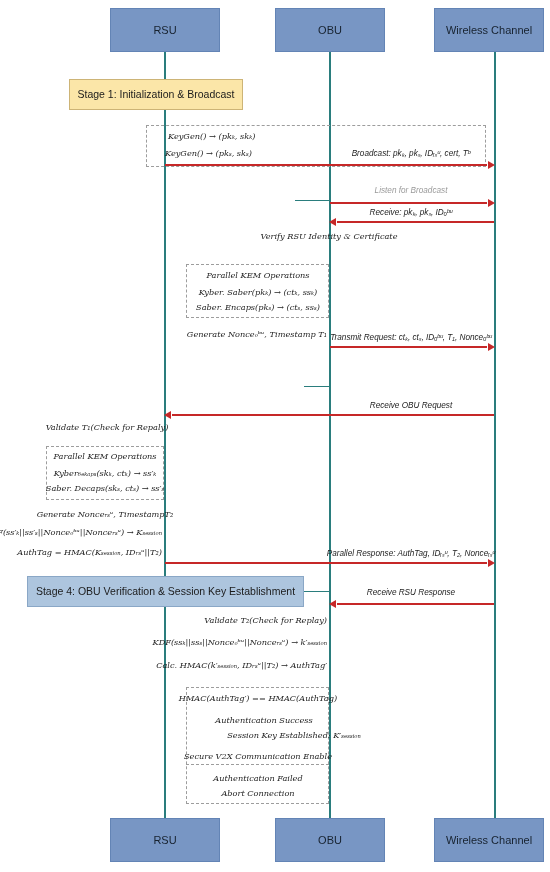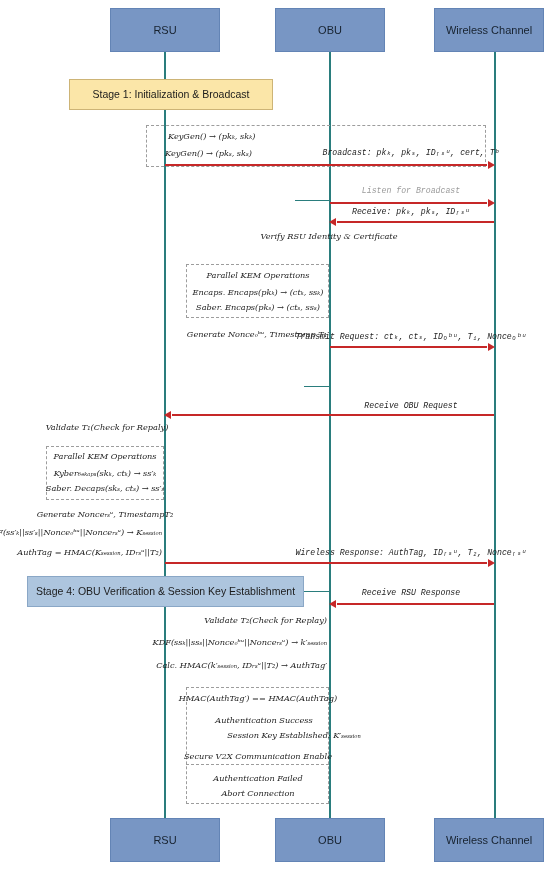--- a/index.html
+++ b/index.html
@@ -103,21 +103,21 @@
     transform: translate(100%, -50%);
     border-left: 7px solid #c62828;
   }
   .msg.to-left::after {
     left: -1px;
     transform: translate(-100%, -50%);
     border-right: 7px solid #c62828;
   }
   .msg-label {
     position: absolute;
-    font-family: Liberation Mono, monospace;
+    font-family: Liberation Sans, sans-serif;
     font-style: italic;
     font-size: 8.2px;
     color: #1d1d1d;
     white-space: nowrap;
     transform: translateX(-50%);
   }
   .msg-label.muted { color: #9a9a9a; }
 </style>
 </head>
 <body>
@@ -141,45 +141,45 @@
   <div class="actor-box" style="left:110px; top:818px; width:110px; height:44px;">
     <span>RSU</span>
   </div>
   <div class="actor-box" style="left:275px; top:818px; width:110px; height:44px;">
     <span>OBU</span>
   </div>
   <div class="actor-box" style="left:434px; top:818px; width:110px; height:44px;">
     <span>Wireless Channel</span>
   </div>
 
-  <div class="stage-box stage-1" style="left:69px; top:79px; width:204px; height:31px;">
+  <div class="stage-box stage-1" style="left:69px; top:79px; width:174px; height:31px;">
     <span>Stage 1: Initialization &amp; Broadcast</span>
   </div>
 
   <div class="frame" style="left:146px; top:125px; width:340px; height:42px;"></div>
 
   <div class="note" style="left:168px; top:132px;">KeyGen() → (pkₖ, skₖ)</div>
   <div class="note" style="left:165px; top:149px;">KeyGen() → (pkₛ, skₛ)</div>
 
   <div class="msg-label" style="left:411px; top:147px;">Broadcast: pkₖ, pkₛ, IDᵣₛᵘ, cert, Tᵇ</div>
   <div class="msg to-right" style="left:165px; top:164px; width:322px;"></div>
 
   <div class="stage-connector" style="left:295px; top:200px; width:35px;"></div>
 
   <div class="msg-label muted" style="left:411px; top:186px;">Listen for Broadcast</div>
   <div class="msg to-right" style="left:330px; top:202px; width:157px;"></div>
 
-  <div class="msg-label" style="left:411px; top:206px;">Receive: pkₖ, pkₛ, IDᵣₛᵘ</div>
+  <div class="msg-label" style="left:411px; top:206px;">Receive: pkₖ, pkₛ, IDₒᵇᵘ</div>
   <div class="msg to-left" style="left:337px; top:221px; width:157px;"></div>
 
   <div class="note center" style="left:329px; top:232px;">Verify RSU Identity &amp; Certificate</div>
 
   <div class="frame" style="left:186px; top:264px; width:143px; height:54px;"></div>
   <div class="note center" style="left:258px; top:271px;">Parallel KEM Operations</div>
-  <div class="note center" style="left:258px; top:288px;">Encaps. Encaps(pkₖ) → (ctₖ, ssₖ)</div>
+  <div class="note center" style="left:258px; top:288px;">Kyber. Saber(pkₖ) → (ctₖ, ssₖ)</div>
   <div class="note center" style="left:258px; top:303px;">Saber. Encaps(pkₛ) → (ctₛ, ssₛ)</div>
 
   <div class="note right" style="left:327px; top:330px;">Generate Nonceₒᵇᵘ, Timestamp T₁</div>
 
   <div class="msg-label" style="left:411px; top:331px;">Transmit Request: ctₖ, ctₛ, IDₒᵇᵘ, T₁, Nonceₒᵇᵘ</div>
   <div class="msg to-right" style="left:330px; top:346px; width:157px;"></div>
 
   <div class="stage-connector" style="left:304px; top:386px; width:26px;"></div>
 
   <div class="msg-label" style="left:411px; top:401px;">Receive OBU Request</div>
@@ -189,21 +189,21 @@
 
   <div class="frame" style="left:46px; top:446px; width:118px; height:54px;"></div>
   <div class="note center" style="left:105px; top:452px;">Parallel KEM Operations</div>
   <div class="note center" style="left:105px; top:469px;">Kyber₆ₑₖₐₚₛ(skₖ, ctₖ) → ss′ₖ</div>
   <div class="note center" style="left:105px; top:484px;">Saber. Decaps(skₛ, ctₛ) → ss′ₛ</div>
 
   <div class="note center" style="left:105px; top:510px;">Generate Nonceᵣₛᵘ, TimestampT₂</div>
   <div class="note right" style="left:162px; top:528px;">KDF(ss′ₖ||ss′ₛ||Nonceₒᵇᵘ||Nonceᵣₛᵘ) → Kₛₑₛₛᵢₒₙ</div>
   <div class="note right" style="left:162px; top:548px;">AuthTag = HMAC(Kₛₑₛₛᵢₒₙ, IDᵣₛᵘ||T₂)</div>
 
-  <div class="msg-label" style="left:411px; top:547px;">Wireless Response: AuthTag, IDᵣₛᵘ, T₂, Nonceᵣₛᵘ</div>
+  <div class="msg-label" style="left:411px; top:547px;">Parallel Response: AuthTag, IDᵣₛᵘ, T₂, Nonceᵣₛᵘ</div>
   <div class="msg to-right" style="left:165px; top:562px; width:322px;"></div>
 
   <div class="stage-box stage-4" style="left:27px; top:576px; width:277px; height:31px;">
     <span>Stage 4: OBU Verification &amp; Session Key Establishment</span>
   </div>
   <div class="stage-connector" style="left:304px; top:591px; width:26px;"></div>
 
   <div class="msg-label" style="left:411px; top:588px;">Receive RSU Response</div>
   <div class="msg to-left" style="left:337px; top:603px; width:157px;"></div>
 

